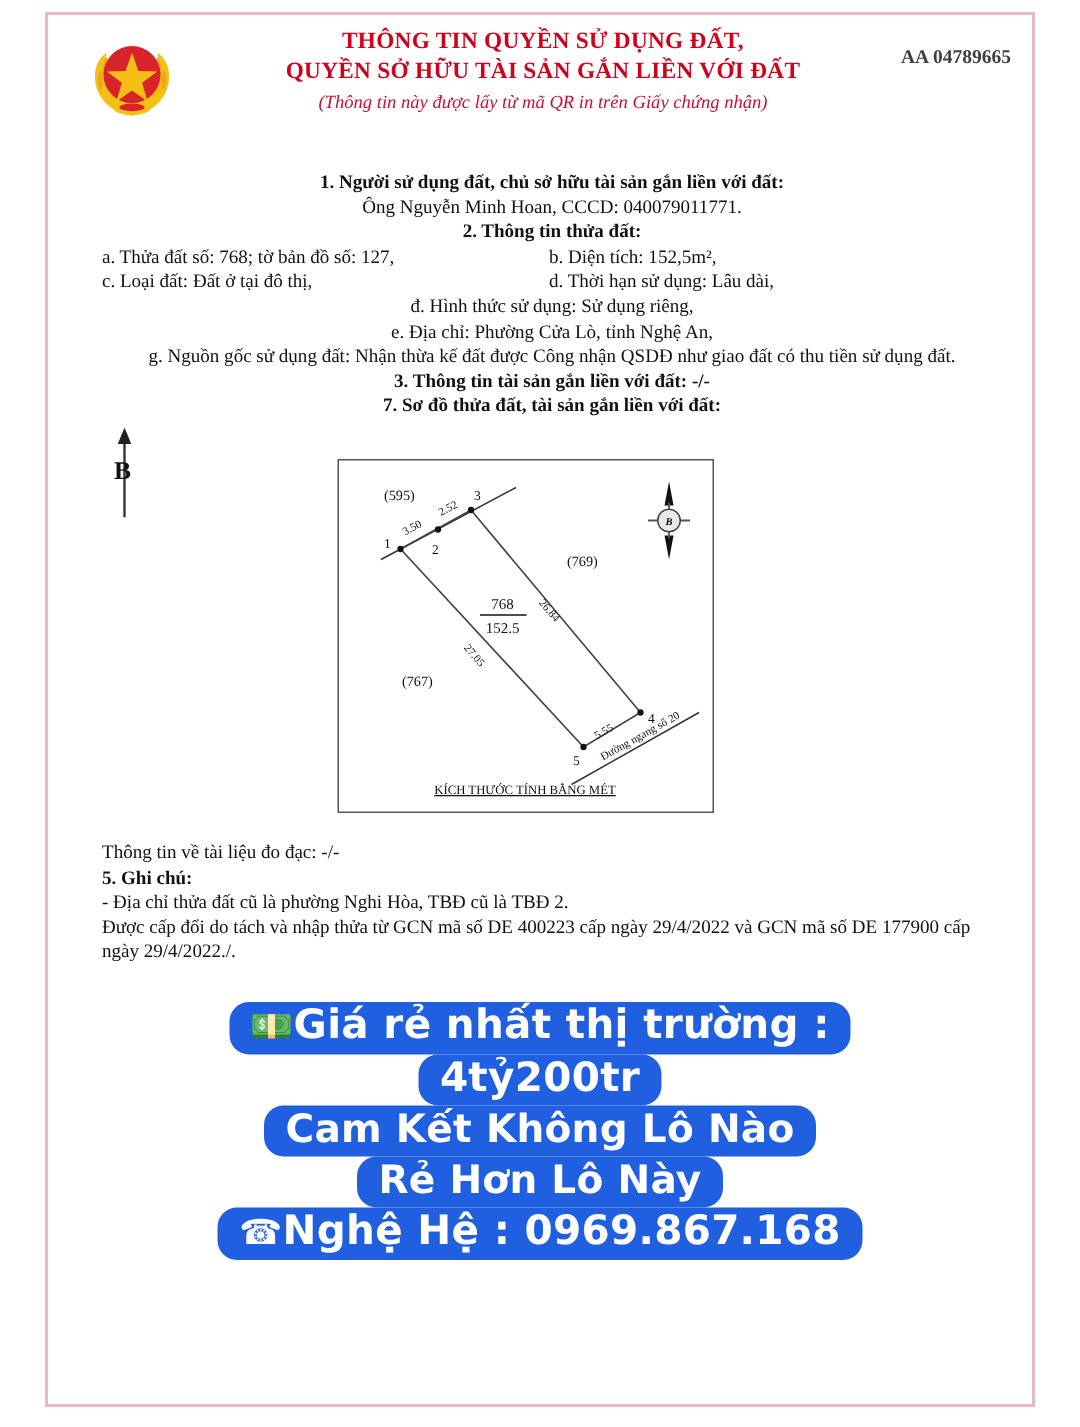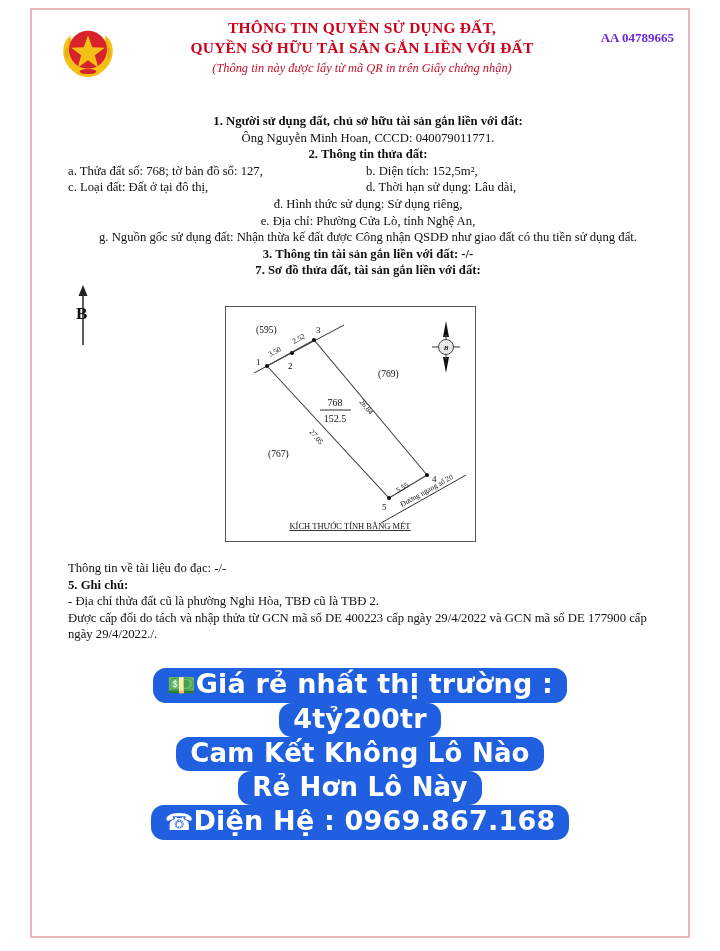--- a/index.html
+++ b/index.html
@@ -71,21 +71,21 @@
     line-height: 17px;
     margin-top: 2px;
     white-space: nowrap;
   }
   #serial {
     position: absolute;
     right: 8px;
     top: 12px;
     font-weight: bold;
     font-size: 13px;
-    color: #6d28d9;
+    color: #404040;
     white-space: nowrap;
   }
 
   
   #body-text {
     position: absolute;
     left: 68px;
     top: 113px;
     width: 600px;
     font-size: 12.7px;
@@ -307,17 +307,17 @@
 
     <div class="ad-row">
       <span class="ad-chip">Cam Kết Không Lô Nào</span>
     </div>
 
     <div class="ad-row">
       <span class="ad-chip">Rẻ Hơn Lô Này</span>
     </div>
 
     <div class="ad-row">
-      <span class="ad-chip big"><span class="emo">☎</span><span>Diện Hệ : 0969.867.168</span></span>
+      <span class="ad-chip big"><span class="emo">☎</span><span>Nghệ Hệ : 0969.867.168</span></span>
     </div>
   </div>
 
 </div>
 
 </body></html>

